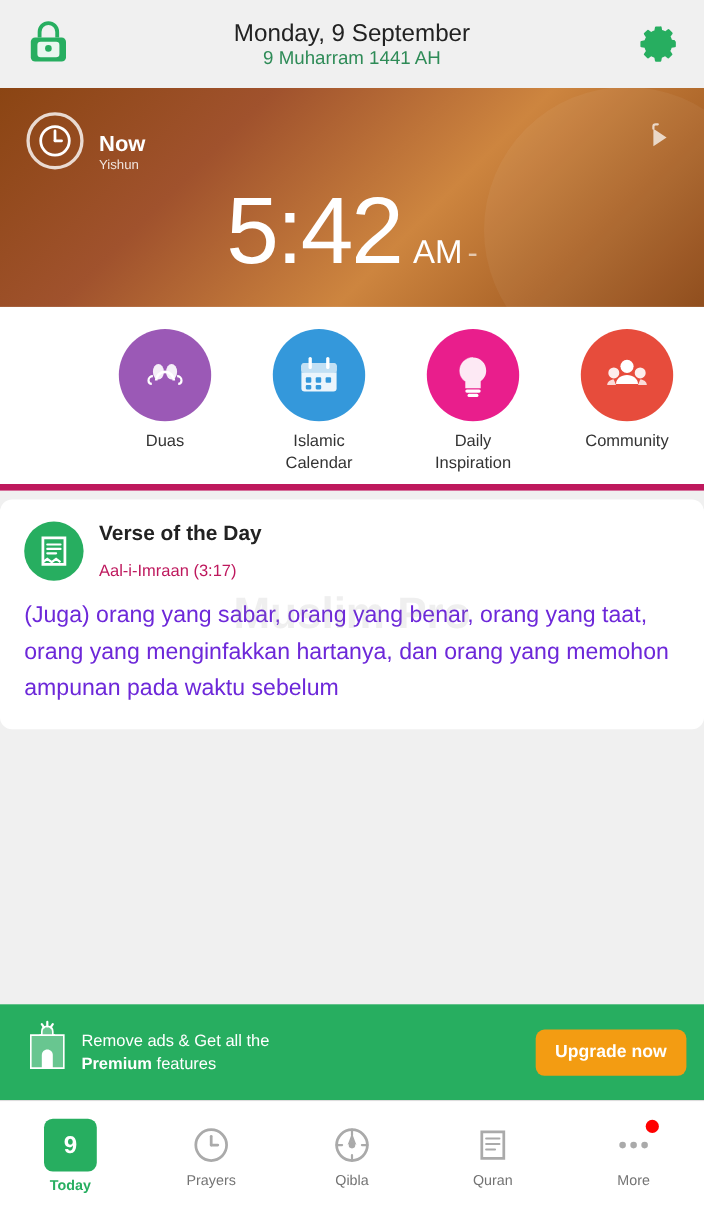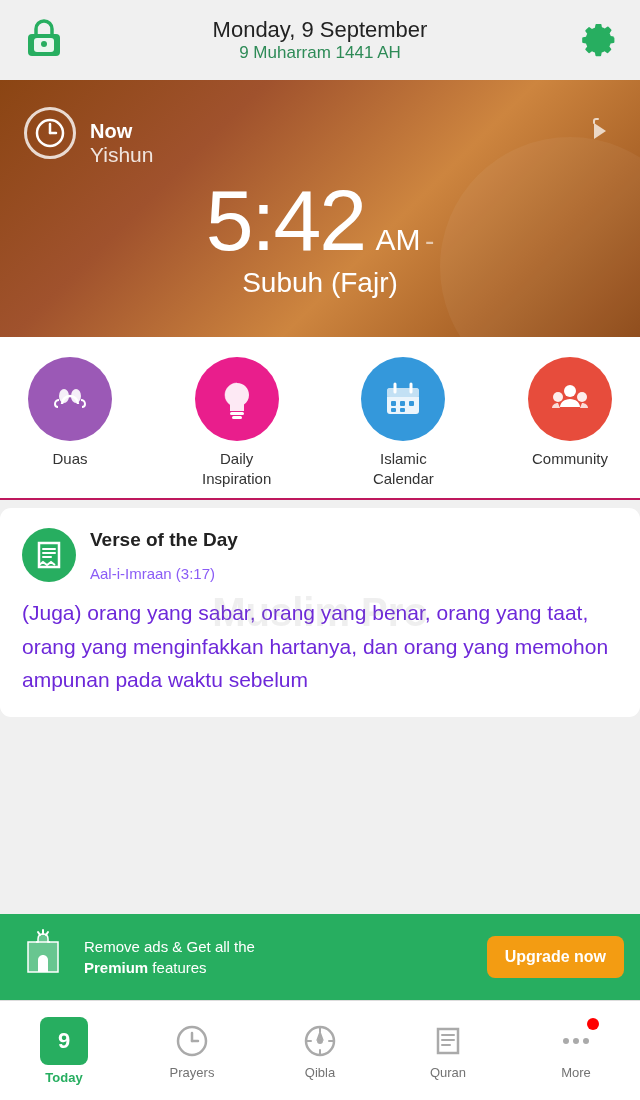--- a/index.html
+++ b/index.html
@@ -80,21 +80,21 @@
       justify-content: center;
       background: transparent;
     }
     .prayer-now-text .now-label {
       font-size: 20px;
       font-weight: 700;
       color: white;
       margin-top: 22px;
     }
     .prayer-now-text .location {
-      font-size: 21px;
+      font-size: 12px;
       color: rgba(255,255,255,0.85);
     }
     .share-icon-btn {
       color: white;
       opacity: 0.85;
     }
 
     .prayer-time-display {
       text-align: center;
       margin: 10px 0 4px 0;
@@ -141,23 +141,23 @@
       font-size: 17px;
       font-weight: 700;
       letter-spacing: 0.5px;
     }
 
     
     .icons-section {
       background: white;
       padding: 20px 0 10px 0;
       display: flex;
-      justify-content: space-between;
+      justify-content: flex-end;
       align-items: flex-start;
-      border-bottom: 2px solid #be185d;
+      border-bottom: 6px solid #be185d;
     }
     .icon-item {
       display: flex;
       flex-direction: column;
       align-items: center;
       gap: 8px;
       width: 140px;
     }
     .icon-circle {
       width: 84px;
@@ -202,21 +202,21 @@
       justify-content: center;
       flex-shrink: 0;
     }
     .verse-title-block .verse-title {
       font-size: 19px;
       font-weight: 700;
       color: #222;
     }
     .verse-title-block .verse-ref {
       font-size: 15px;
-      color: #8b5cf6;
+      color: #be185d;
       margin-top: 14px;
     }
     .verse-text {
       font-size: 21px;
       color: #6d28d9;
       line-height: 1.6;
     }
 
     
     .watermark {
@@ -231,21 +231,21 @@
       pointer-events: none;
       white-space: nowrap;
     }
 
     
     .ad-banner {
       background: #27AE60;
       display: flex;
       align-items: center;
       padding: 14px 16px;
-      gap: 14px;
+      gap: 4px;
       position: absolute;
       bottom: 100px;
       left: 0;
       right: 0;
     }
     .ad-mosque-icon {
       width: 54px;
       height: 54px;
       flex-shrink: 0;
     }
@@ -375,48 +375,35 @@
         <path d="M14 10V8a2 2 0 012-2h2" stroke="white" stroke-width="2" fill="none" stroke-linecap="round"></path>
       </svg>
     </div>
   </div>
 
   <div class="prayer-time-display">
     <span class="time-big">5:42</span>
     <span class="time-ampm">AM</span>
     <span class="dash">-</span>
   </div>
-  <div class="prayer-name">Subuh (Fajr)</div>
 
 </div>
 
 <div class="icons-section">
   <div class="icon-item">
     <div class="icon-circle purple">
       <svg width="46" height="46" viewBox="0 0 46 46" fill="white">
         <path d="M15 28c0-4.4 3.6-8 8-8s8 3.6 8 8" stroke="white" stroke-width="2.5" fill="none"></path>
         <ellipse cx="17" cy="20" rx="5" ry="7" fill="white" opacity="0.9"></ellipse>
         <ellipse cx="29" cy="20" rx="5" ry="7" fill="white" opacity="0.9"></ellipse>
         <path d="M12 24c-2 0-4 1.5-4 4s1.5 3 3 3" stroke="white" stroke-width="2" fill="none"></path>
         <path d="M34 24c2 0 4 1.5 4 4s-1.5 3-3 3" stroke="white" stroke-width="2" fill="none"></path>
       </svg>
     </div>
     <span class="icon-label">Duas</span>
-  </div>
-
-  <div class="icon-item">
-    <div class="icon-circle pink">
-      <svg width="48" height="48" viewBox="0 0 48 48" fill="white">
-        <path d="M24 8C17 8 12 14 12 20c0 4 2 7.5 5 9.5V36h14v-6.5c3-2 5-5.5 5-9.5 0-6.6-5-12-12-12z" fill="white" opacity="0.9"></path>
-        <rect x="17" y="37" width="14" height="3" rx="1.5" fill="white"></rect>
-        <rect x="19" y="41" width="10" height="3" rx="1.5" fill="white"></rect>
-        <path d="M24 8C17 8 12 14 12 20c0 4 2 7.5 5 9.5" stroke="rgba(255,255,255,0.5)" stroke-width="1" fill="none"></path>
-      </svg>
-    </div>
-    <span class="icon-label">Daily<br>Inspiration</span>
   </div>
 
   <div class="icon-item">
     <div class="icon-circle blue">
       <svg width="48" height="48" viewBox="0 0 48 48" fill="white">
         <rect x="8" y="13" width="32" height="26" rx="3" fill="white" opacity="0.9"></rect>
         <rect x="8" y="13" width="32" height="9" rx="3" fill="white"></rect>
         <rect x="8" y="13" width="32" height="9" fill="rgba(52,152,219,0.3)"></rect>
         <line x1="16" y1="9" x2="16" y2="17" stroke="white" stroke-width="3" stroke-linecap="round"></line>
         <line x1="32" y1="9" x2="32" y2="17" stroke="white" stroke-width="3" stroke-linecap="round"></line>
@@ -424,20 +411,32 @@
         <rect x="21" y="26" width="5" height="5" rx="1" fill="#3498DB"></rect>
         <rect x="30" y="26" width="5" height="5" rx="1" fill="#3498DB"></rect>
         <rect x="12" y="33" width="5" height="4" rx="1" fill="#3498DB"></rect>
         <rect x="21" y="33" width="5" height="4" rx="1" fill="#3498DB"></rect>
       </svg>
     </div>
     <span class="icon-label">Islamic<br>Calendar</span>
   </div>
 
   <div class="icon-item">
+    <div class="icon-circle pink">
+      <svg width="48" height="48" viewBox="0 0 48 48" fill="white">
+        <path d="M24 8C17 8 12 14 12 20c0 4 2 7.5 5 9.5V36h14v-6.5c3-2 5-5.5 5-9.5 0-6.6-5-12-12-12z" fill="white" opacity="0.9"></path>
+        <rect x="17" y="37" width="14" height="3" rx="1.5" fill="white"></rect>
+        <rect x="19" y="41" width="10" height="3" rx="1.5" fill="white"></rect>
+        <path d="M24 8C17 8 12 14 12 20c0 4 2 7.5 5 9.5" stroke="rgba(255,255,255,0.5)" stroke-width="1" fill="none"></path>
+      </svg>
+    </div>
+    <span class="icon-label">Daily<br>Inspiration</span>
+  </div>
+
+  <div class="icon-item">
     <div class="icon-circle red-coral">
       <svg width="48" height="48" viewBox="0 0 48 48" fill="white">
         <circle cx="24" cy="16" r="6" fill="white"></circle>
         <circle cx="12" cy="22" r="5" fill="white" opacity="0.9"></circle>
         <circle cx="36" cy="22" r="5" fill="white" opacity="0.9"></circle>
         <path d="M24 24c-5.5 0-10 3.6-10 8h20c0-4.4-4.5-8-10-8z" fill="white"></path>
         <path d="M12 28c-3.3 0-6 2.2-6 5h8" fill="white" opacity="0.8"></path>
         <path d="M36 28c3.3 0 6 2.2 6 5h-8" fill="white" opacity="0.8"></path>
       </svg>
     </div>

